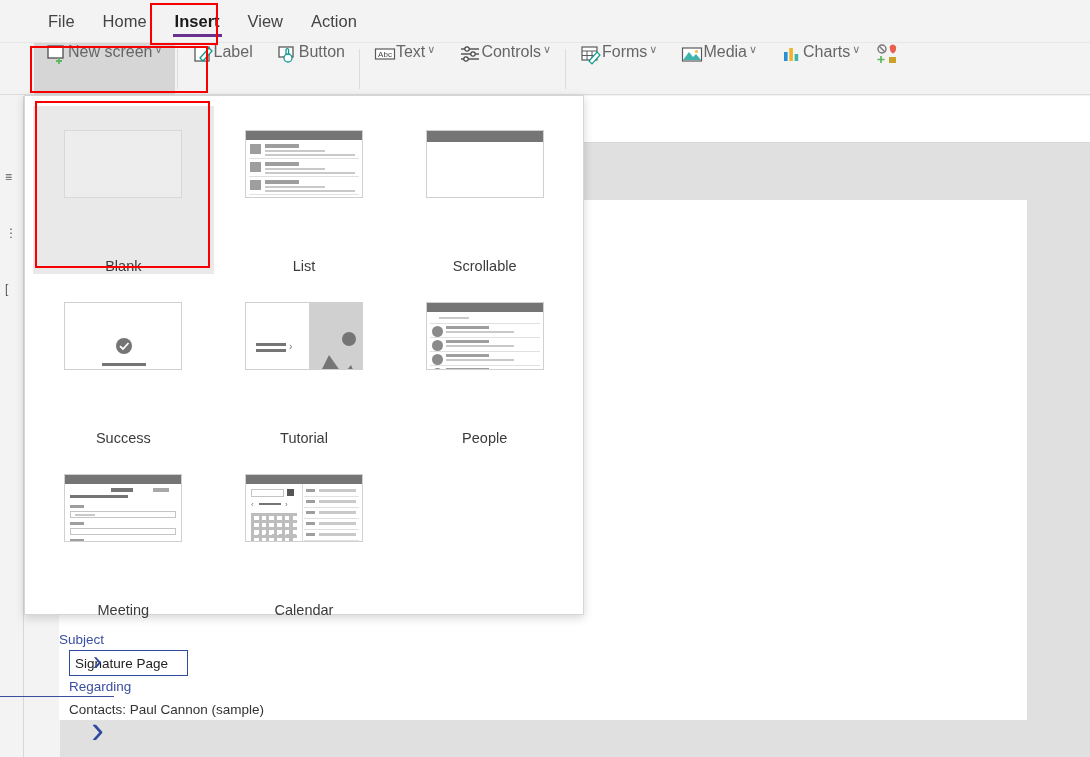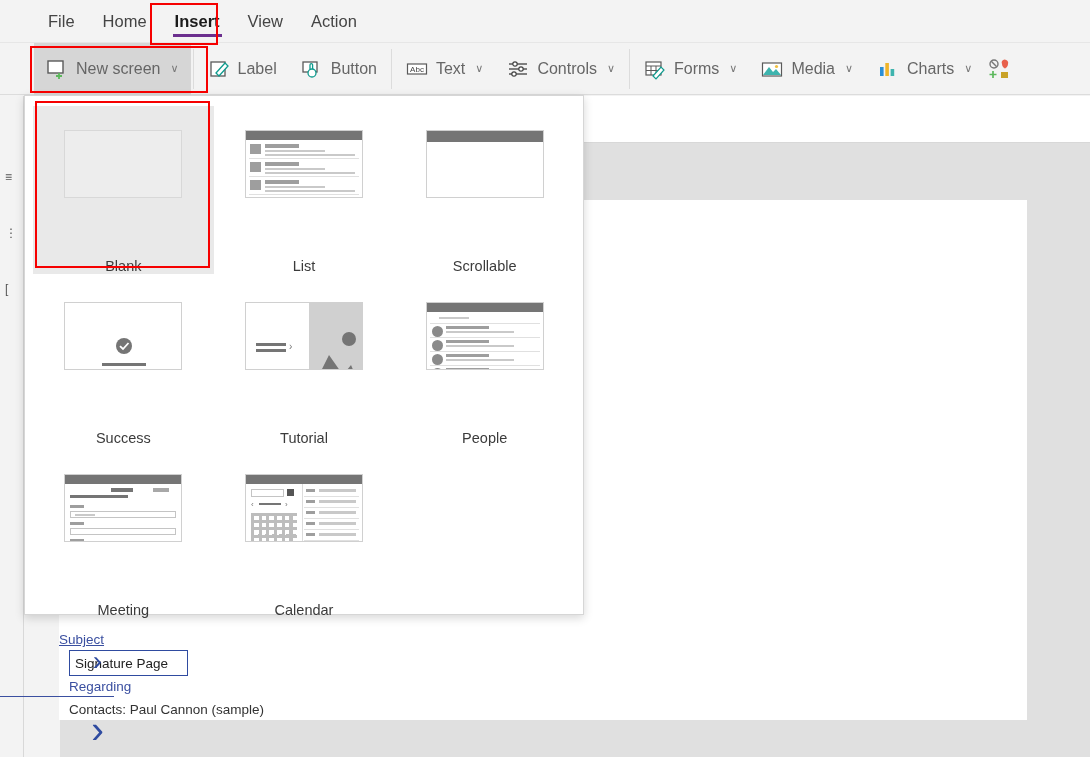--- a/index.html
+++ b/index.html
@@ -31,21 +31,21 @@
   }
 
   
   .ribbon {
     position: absolute; left: 0; top: 43px; width: 1090px; height: 52px;
     background: #f3f3f3; border-bottom: 1px solid #dcdcdc;
     display: flex; align-items: center;
   }
   .rb-sep { width: 1px; height: 40px; background: #dcdcdc; margin: 0 2px; }
   .rb-btn {
-    display: flex; align-items: center; gap: 8px; height: 52px;
+    display: flex; gap: 0; height: 52px;
     padding: 0 12px; font-size: 16px; color: #666; cursor: default;
     white-space: nowrap;
   }
   .rb-btn.selected { background: #d6d6d6; color: #666; }
   .rb-ico { width: 22px; height: 22px; display: block; flex: none; }
   .caret { font-size: 11px; color: #777; margin-left: 2px; }
 
   
   .redbox { position: absolute; border: 2px solid #f60000; pointer-events: none; z-index: 40; }
 
@@ -397,21 +397,21 @@
       <div class="pa pa-label" style="left:164px; top:368px;">Category</div>
       <div class="pa pa-input" style="left:164px; top:386px; width:122px;">
         <span></span>
       </div>
 
       <div class="pa pa-label" style="left:322px; top:368px;">Cover Page Name</div>
       <div class="pa pa-input" style="left:322px; top:386px; width:118px;">
         <span></span>
       </div>
 
-      <div class="pa pa-label" style="left:0px; top:432px;text-decoration:underline;">Subject</div>
+      <div class="pa pa-label" style="left:0px; top:432px;">Subject</div>
       <div class="pa pa-input" style="left:10px; top:450px; width:119px;">
         <span>Signature Page</span>
       </div>
 
       <div class="pa pa-label" style="left:10px; top:479px;">Regarding</div>
       <div class="pa" style="left:10px; top:502px; font-size:13.5px; color:#333;">Contacts: Paul Cannon (sample)</div>
 
       <div class="gal-item" style="left:-370px; top:455px; width:425px; height:42px;">
 
         <span class="gal-chev" style="right:12px; top:-10px;">›</span>

